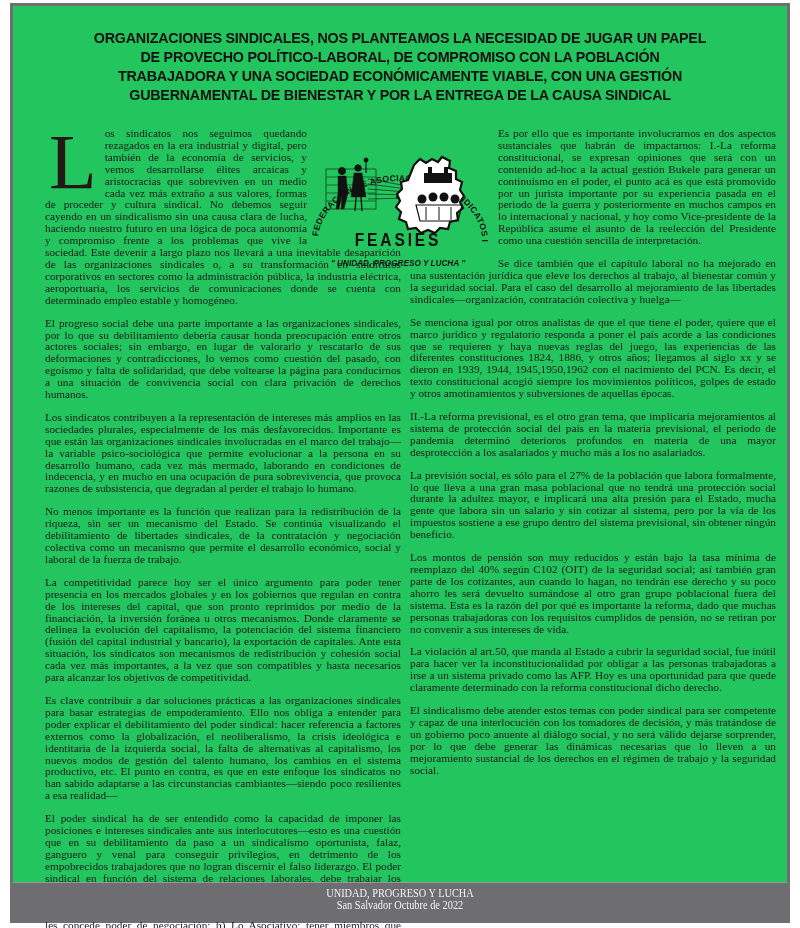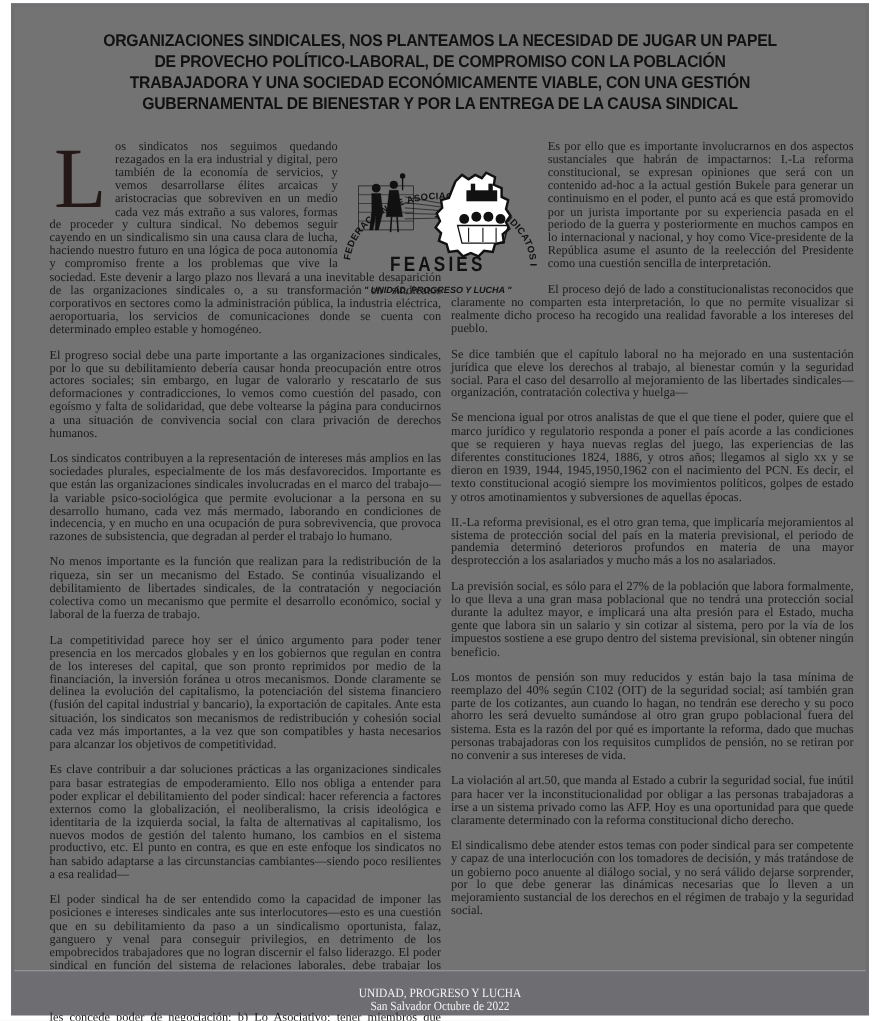--- a/index.html
+++ b/index.html
@@ -1,21 +1,21 @@
 <!DOCTYPE html>
 <html><head>
 <meta charset="utf-8">
 <style>
   * { box-sizing: border-box; margin: 0; padding: 0; }
   html, body { width: 800px; height: 928px; background: #ffffff; overflow: hidden; }
   body { position: relative; font-family: "Liberation Serif", serif; color: #1a1a1a; }
 
   .frame {
     position: absolute; left: 10px; top: 3px; width: 780px; height: 920px;
-    border: 3px solid #6f6e72; background: #737373;
+    border: 3px solid #6f6e72; background: #22c55e;
   }
   .headline {
     position: absolute; left: 0; right: 0; top: 22px;
     text-align: center;
     font-family: "Liberation Sans", sans-serif; font-weight: bold;
     font-size: 15.4px; line-height: 19px; letter-spacing: -0.25px;
     color: #111;
     transform: scaleX(0.93); transform-origin: center top;
   }
   .headline span { display: block; white-space: nowrap; }
@@ -38,21 +38,21 @@
 
   .logo {
     position: absolute; left: 283px; top: 115px; width: 205px; height: 148px;
   }
   .logo svg { width: 100%; height: 100%; display: block; }
 
   .footer {
     position: absolute; left: 0; right: 0; bottom: 0; height: 38px;
     background: #6e6d72; color: #f3f3f3; text-align: center;
     font-family: "Liberation Serif", serif; font-size: 11.5px; line-height: 12px;
-    padding-top: 14px;
+    padding-top: 4px;
     border-top: 1px solid #9a9a9e;
   }
   .footer div { transform: scaleX(0.9); }
 </style>
 </head>
 <body>
 
 <div class="frame">
 
   <h1 class="headline">
@@ -123,21 +123,20 @@
     <p>Los sindicatos contribuyen a la representación de intereses más amplios en las sociedades plurales, especialmente de los más desfavorecidos. Importante es que están las organizaciones sindicales involucradas en el marco del trabajo—la variable psico-sociológica que permite evolucionar a la persona en su desarrollo humano, cada vez más mermado, laborando en condiciones de indecencia, y en mucho en una ocupación de pura sobrevivencia, que provoca razones de subsistencia, que degradan al perder el trabajo lo humano.</p>
     <p>No menos importante es la función que realizan para la redistribución de la riqueza, sin ser un mecanismo del Estado. Se continúa visualizando el debilitamiento de libertades sindicales, de la contratación y negociación colectiva como un mecanismo que permite el desarrollo económico, social y laboral de la fuerza de trabajo.</p>
     <p>La competitividad parece hoy ser el único argumento para poder tener presencia en los mercados globales y en los gobiernos que regulan en contra de los intereses del capital, que son pronto reprimidos por medio de la financiación, la inversión foránea u otros mecanismos. Donde claramente se delinea la evolución del capitalismo, la potenciación del sistema financiero (fusión del capital industrial y bancario), la exportación de capitales. Ante esta situación, los sindicatos son mecanismos de redistribución y cohesión social cada vez más importantes, a la vez que son compatibles y hasta necesarios para alcanzar los objetivos de competitividad.</p>
     <p>Es clave contribuir a dar soluciones prácticas a las organizaciones sindicales para basar estrategias de empoderamiento. Ello nos obliga a entender para poder explicar el debilitamiento del poder sindical: hacer referencia a factores externos como la globalización, el neoliberalismo, la crisis ideológica e identitaria de la izquierda social, la falta de alternativas al capitalismo, los nuevos modos de gestión del talento humano, los cambios en el sistema productivo, etc. El punto en contra, es que en este enfoque los sindicatos no han sabido adaptarse a las circunstancias cambiantes—siendo poco resilientes a esa realidad—</p>
     <p>El poder sindical ha de ser entendido como la capacidad de imponer las posiciones e intereses sindicales ante sus interlocutores—esto es una cuestión que en su debilitamiento da paso a un sindicalismo oportunista, falaz, ganguero y venal para conseguir privilegios, en detrimento de los empobrecidos trabajadores que no logran discernir el falso liderazgo. El poder sindical en función del sistema de relaciones laborales, debe trabajar los aspectos de identificar cuatro fuentes: a) Lo Estructural: la posición que ocupan los trabajadores que están organizados en un sindicato. Portadores de habilidades escasas u ocupar una posición estratégica en la producción, lo que les concede poder de negociación; b) Lo Asociativo: tener miembros que aportan talento humano y financiero a un sindicato; c) Lo Organizacional: La voluntad para actuar de los afiliados requiere un proceso de identificación con el sindicato y sus políticas. Generando un poder asociativo como precondición para desarrollar poder organizacional; además de procesos democráticos y de diálogo interno para diseñar políticas comprendidas, compartidas y elaboradas a todos los niveles de la organiza-</p>
   </div>
 
   <div class="col col-right">
     <span class="float-logo-right"></span>
     <p>Es por ello que es importante involucrarnos en dos aspectos sustanciales que habrán de impactarnos: I.-La reforma constitucional, se expresan opiniones que será con un contenido ad-hoc a la actual gestión Bukele para generar un continuismo en el poder, el punto acá es que está promovido por un jurista importante por su experiencia pasada en el periodo de la guerra y posteriormente en muchos campos en lo internacional y nacional, y hoy como Vice-presidente de la República asume el asunto de la reelección del Presidente como una cuestión sencilla de interpretación.</p>
-    <p>El proceso dejó de lado a constitucionalistas reconocidos que claramente no comparten esta interpretación, lo que no permite visualizar si realmente dicho proceso ha recogido una realidad favorable a los intereses del pueblo.</p>
     <p>Se dice también que el capítulo laboral no ha mejorado en una sustentación jurídica que eleve los derechos al trabajo, al bienestar común y la seguridad social. Para el caso del desarrollo al mejoramiento de las libertades sindicales—organización, contratación colectiva y huelga—</p>
     <p>Se menciona igual por otros analistas de que el que tiene el poder, quiere que el marco jurídico y regulatorio responda a poner el país acorde a las condiciones que se requieren y haya nuevas reglas del juego, las experiencias de las diferentes constituciones 1824, 1886, y otros años; llegamos al siglo xx y se dieron en 1939, 1944, 1945,1950,1962 con el nacimiento del PCN. Es decir, el texto constitucional acogió siempre los movimientos políticos, golpes de estado y otros amotinamientos y subversiones de aquellas épocas.</p>
     <p>II.-La reforma previsional, es el otro gran tema, que implicaría mejoramientos al sistema de protección social del país en la materia previsional, el periodo de pandemia determinó deterioros profundos en materia de una mayor desprotección a los asalariados y mucho más a los no asalariados.</p>
     <p>La previsión social, es sólo para el 27% de la población que labora formalmente, lo que lleva a una gran masa poblacional que no tendrá una protección social durante la adultez mayor, e implicará una alta presión para el Estado, mucha gente que labora sin un salario y sin cotizar al sistema, pero por la vía de los impuestos sostiene a ese grupo dentro del sistema previsional, sin obtener ningún beneficio.</p>
     <p>Los montos de pensión son muy reducidos y están bajo la tasa mínima de reemplazo del 40% según C102 (OIT) de la seguridad social; así también gran parte de los cotizantes, aun cuando lo hagan, no tendrán ese derecho y su poco ahorro les será devuelto sumándose al otro gran grupo poblacional fuera del sistema. Esta es la razón del por qué es importante la reforma, dado que muchas personas trabajadoras con los requisitos cumplidos de pensión, no se retiran por no convenir a sus intereses de vida.</p>
     <p>La violación al art.50, que manda al Estado a cubrir la seguridad social, fue inútil para hacer ver la inconstitucionalidad por obligar a las personas trabajadoras a irse a un sistema privado como las AFP. Hoy es una oportunidad para que quede claramente determinado con la reforma constitucional dicho derecho.</p>
     <p>El sindicalismo debe atender estos temas con poder sindical para ser competente y capaz de una interlocución con los tomadores de decisión, y más tratándose de un gobierno poco anuente al diálogo social, y no será válido dejarse sorprender, por lo que debe generar las dinámicas necesarias que lo lleven a un mejoramiento sustancial de los derechos en el régimen de trabajo y la seguridad social.</p>
   </div>
 
   <div class="footer">

